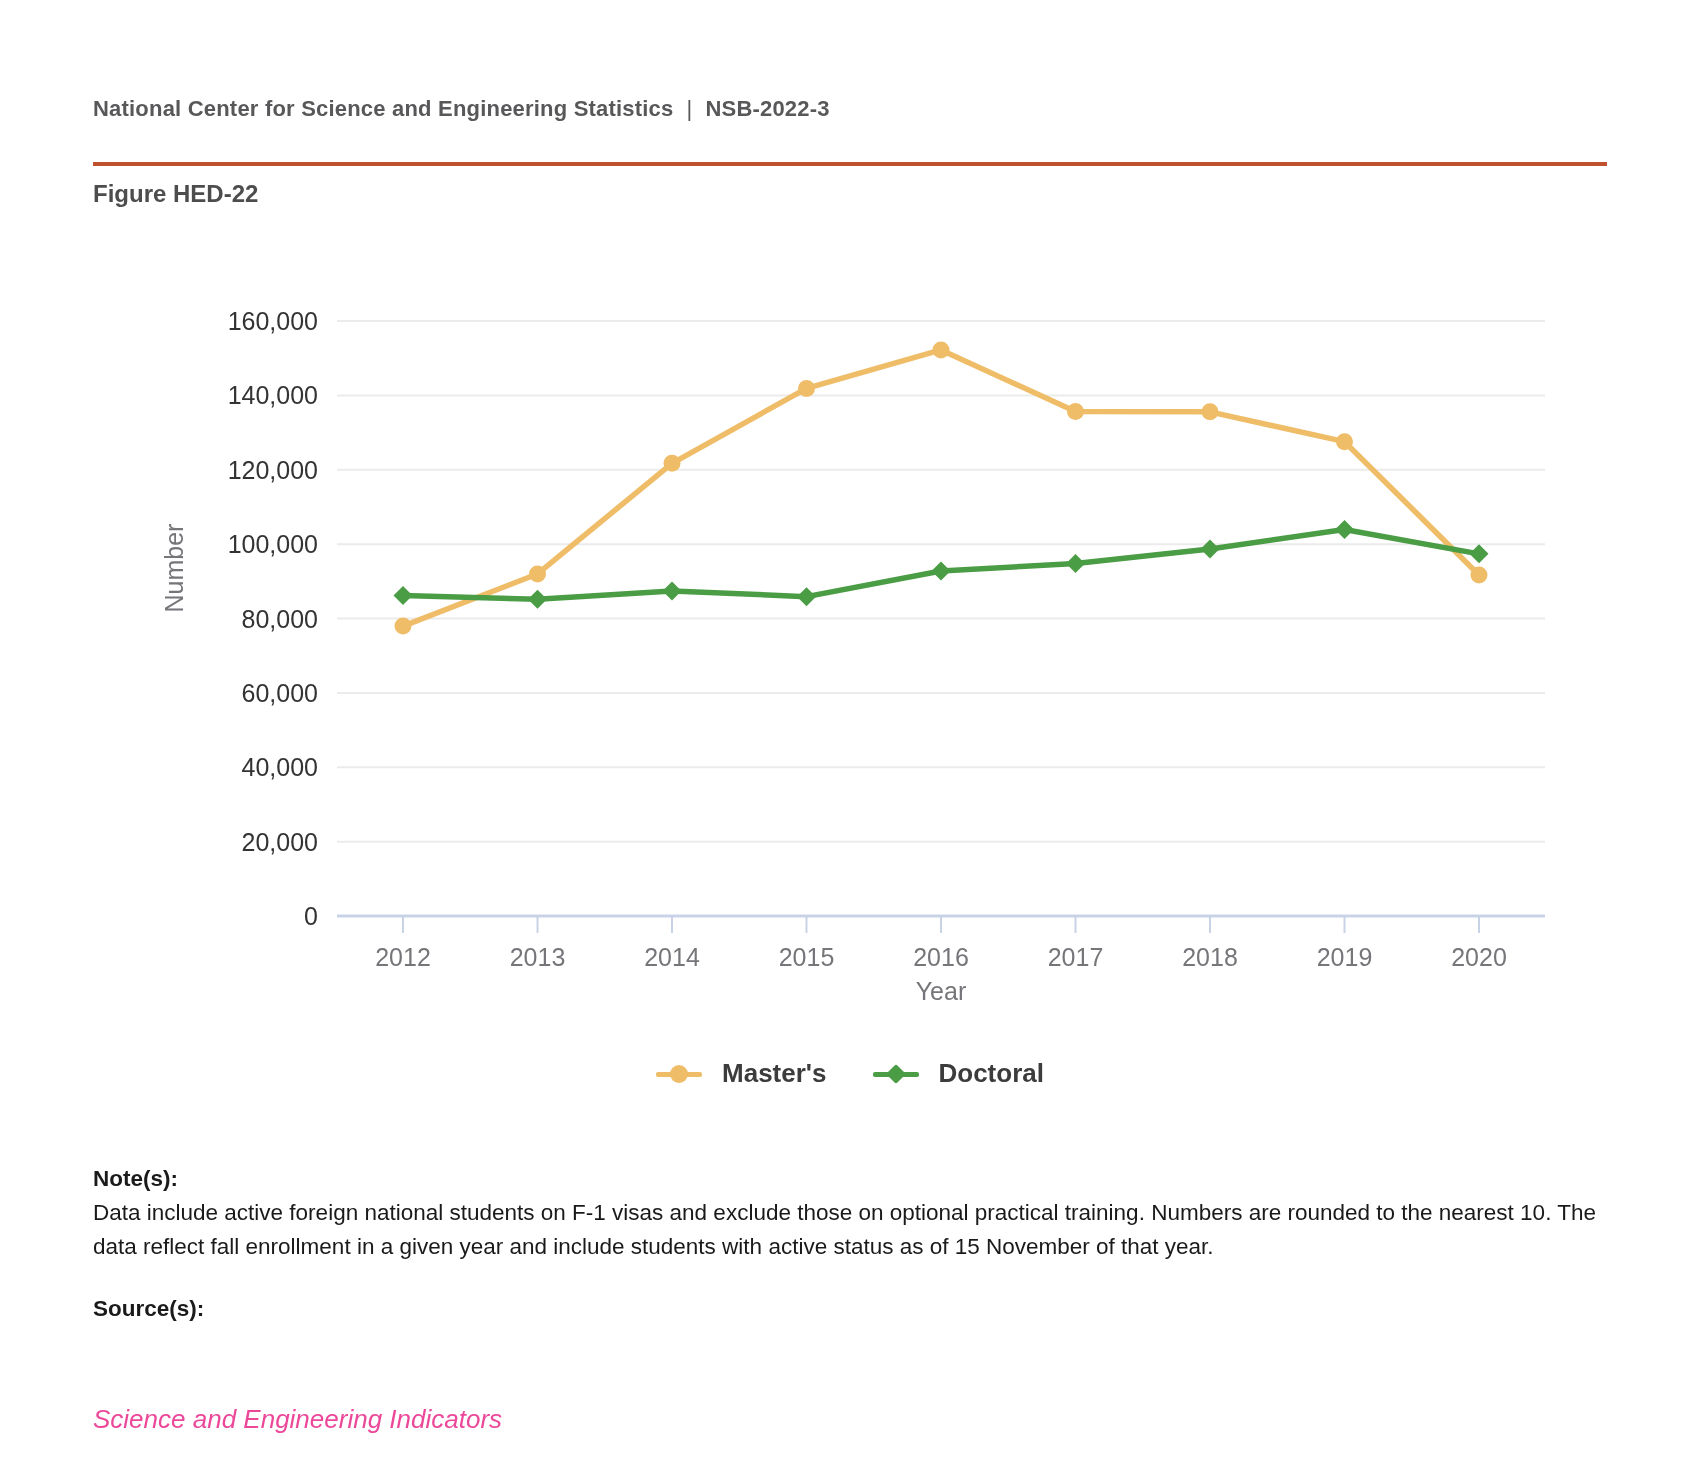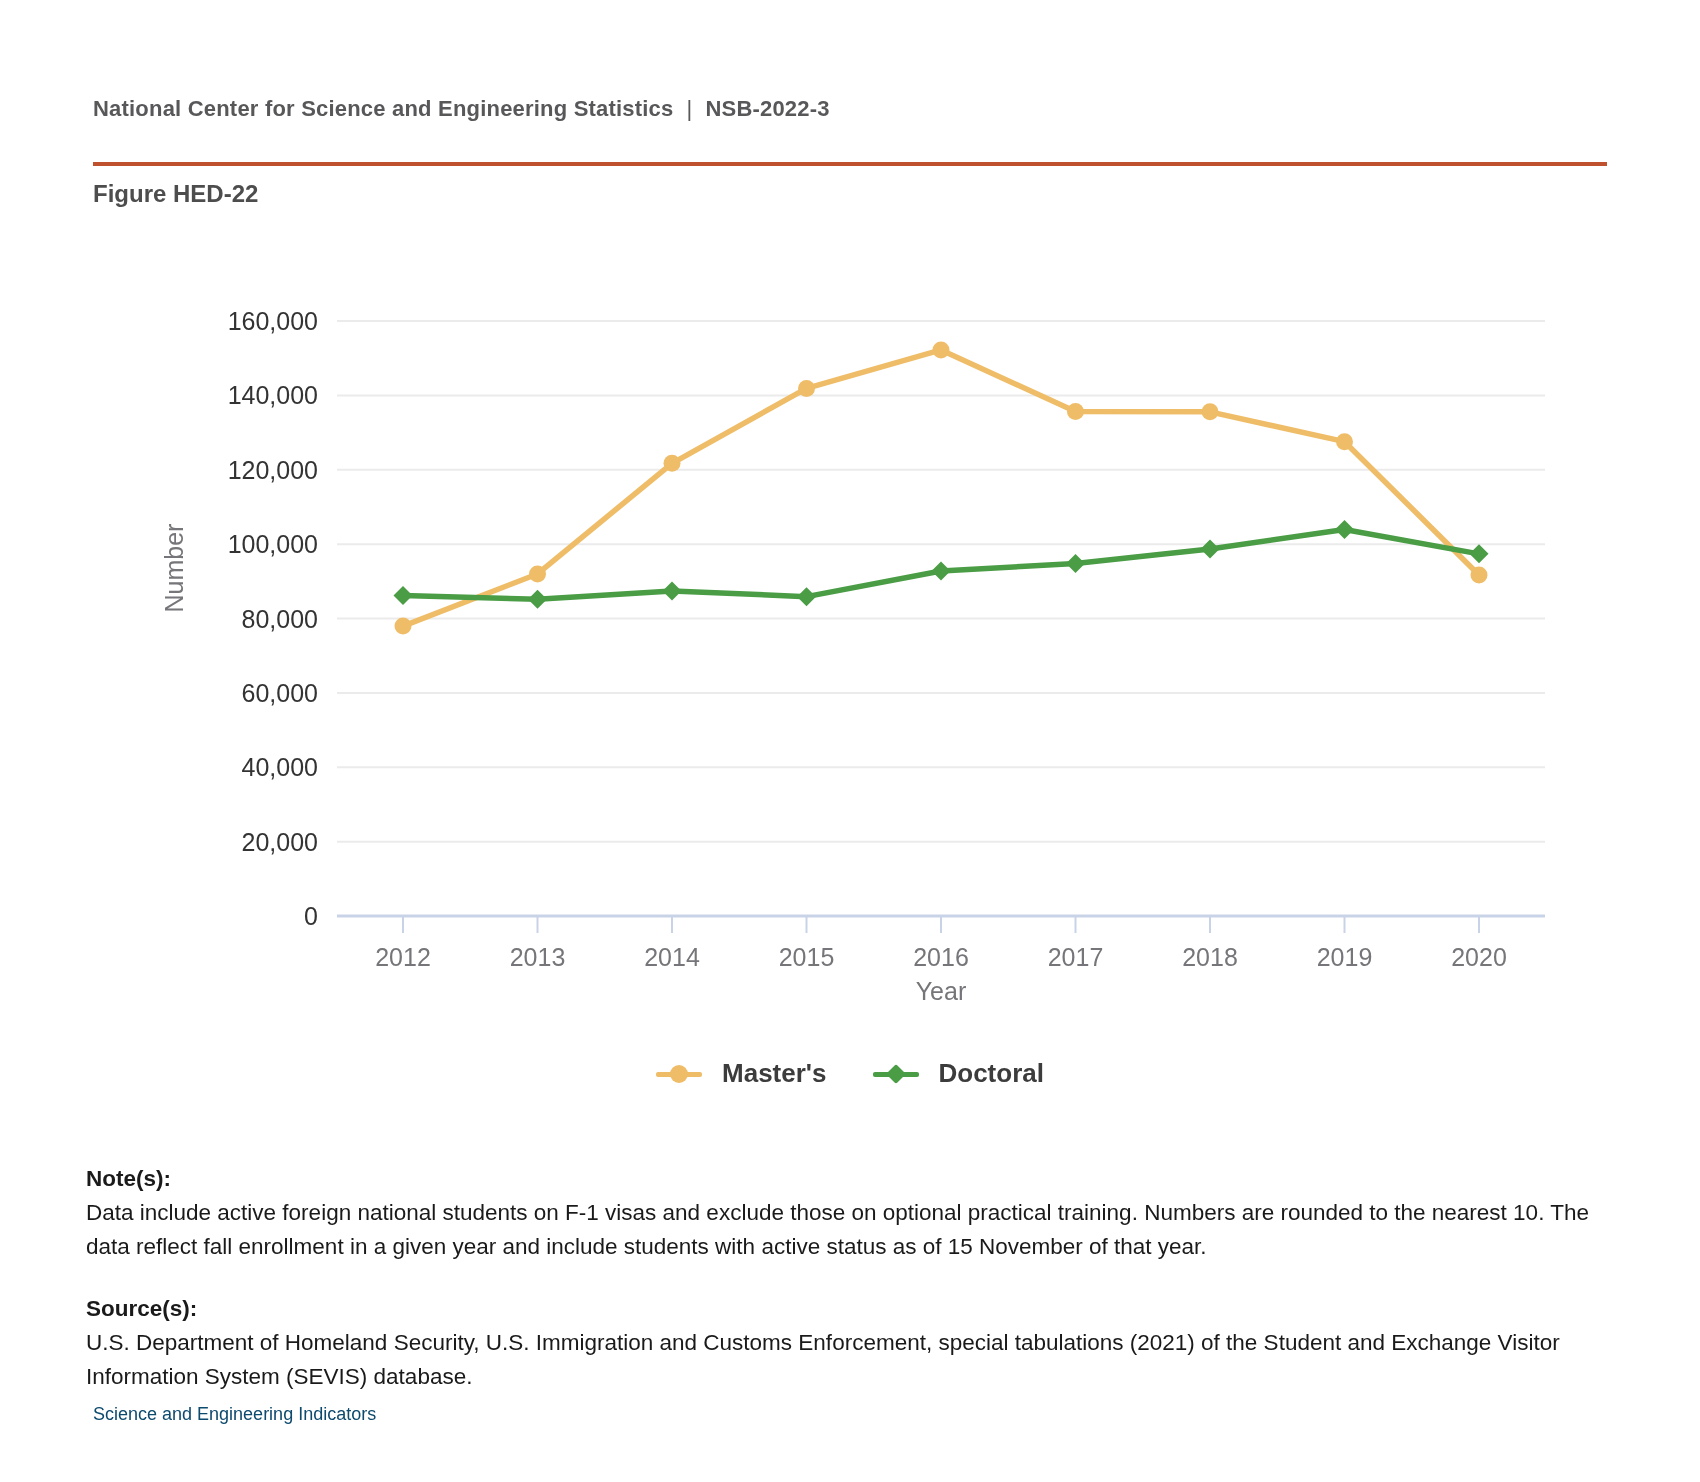--- a/index.html
+++ b/index.html
@@ -39,27 +39,27 @@
     position:absolute; left:0; right:0; top:7px; height:5px; border-radius:2px;
   }
   .legend-marker .dot-circle {
     position:absolute; left:14px; top:0; width:18px; height:18px; border-radius:50%;
   }
   .legend-marker .dot-diamond {
     position:absolute; left:16px; top:2px; width:14px; height:14px;
     transform:rotate(45deg); border-radius:2px;
   }
   .legend-label { font-size:26px; font-weight:bold; color:#3c3c3c; }
-  .notes { position:absolute; left:86px; top:1146px; width:1518px; font-size:22.5px; line-height:34px; color:#1a1a1a; }
+  .notes { position:absolute; left:93px; top:1146px; width:1518px; font-size:22.5px; line-height:34px; color:#1a1a1a; }
   .notes .block-label { font-weight:bold; }
   .notes .para { margin-bottom:0; }
   .notes .spacer { height:28px; }
   .footer-italic {
-    position:absolute; left:93px; top:1388px; font-size:18px; 
-    color:#0c4a6e;
+    position:absolute; left:93px; top:1388px; font-size:26px; font-style:italic;
+    color:#ec4899;
   }
 </style>
 </head>
 <body>
 
 <div class="page">
 
   <div class="report-header">
     <span>National Center for Science and Engineering Statistics</span><span class="sep">|</span><span>NSB-2022-3</span>
   </div>
@@ -147,18 +147,17 @@
         </span>
         <span class="legend-label">Doctoral</span>
       </div>
     </div>
 
   <div class="notes">
     <div class="block-label">Note(s):</div>
     <div class="para">Data include active foreign national students on F-1 visas and exclude those on optional practical training. Numbers are rounded to the nearest 10. The data reflect fall enrollment in a given year and include students with active status as of 15 November of that year.</div>
     <div class="spacer"></div>
     <div class="block-label">Source(s):</div>
-    <div class="para">U.S. Department of Homeland Security, U.S. Immigration and Customs Enforcement, special tabulations (2021) of the Student and Exchange Visitor Information System (SEVIS) database.</div>
   </div>
 
   <div class="footer-italic">Science and Engineering Indicators</div>
 
 </div>
 
 </body></html>

